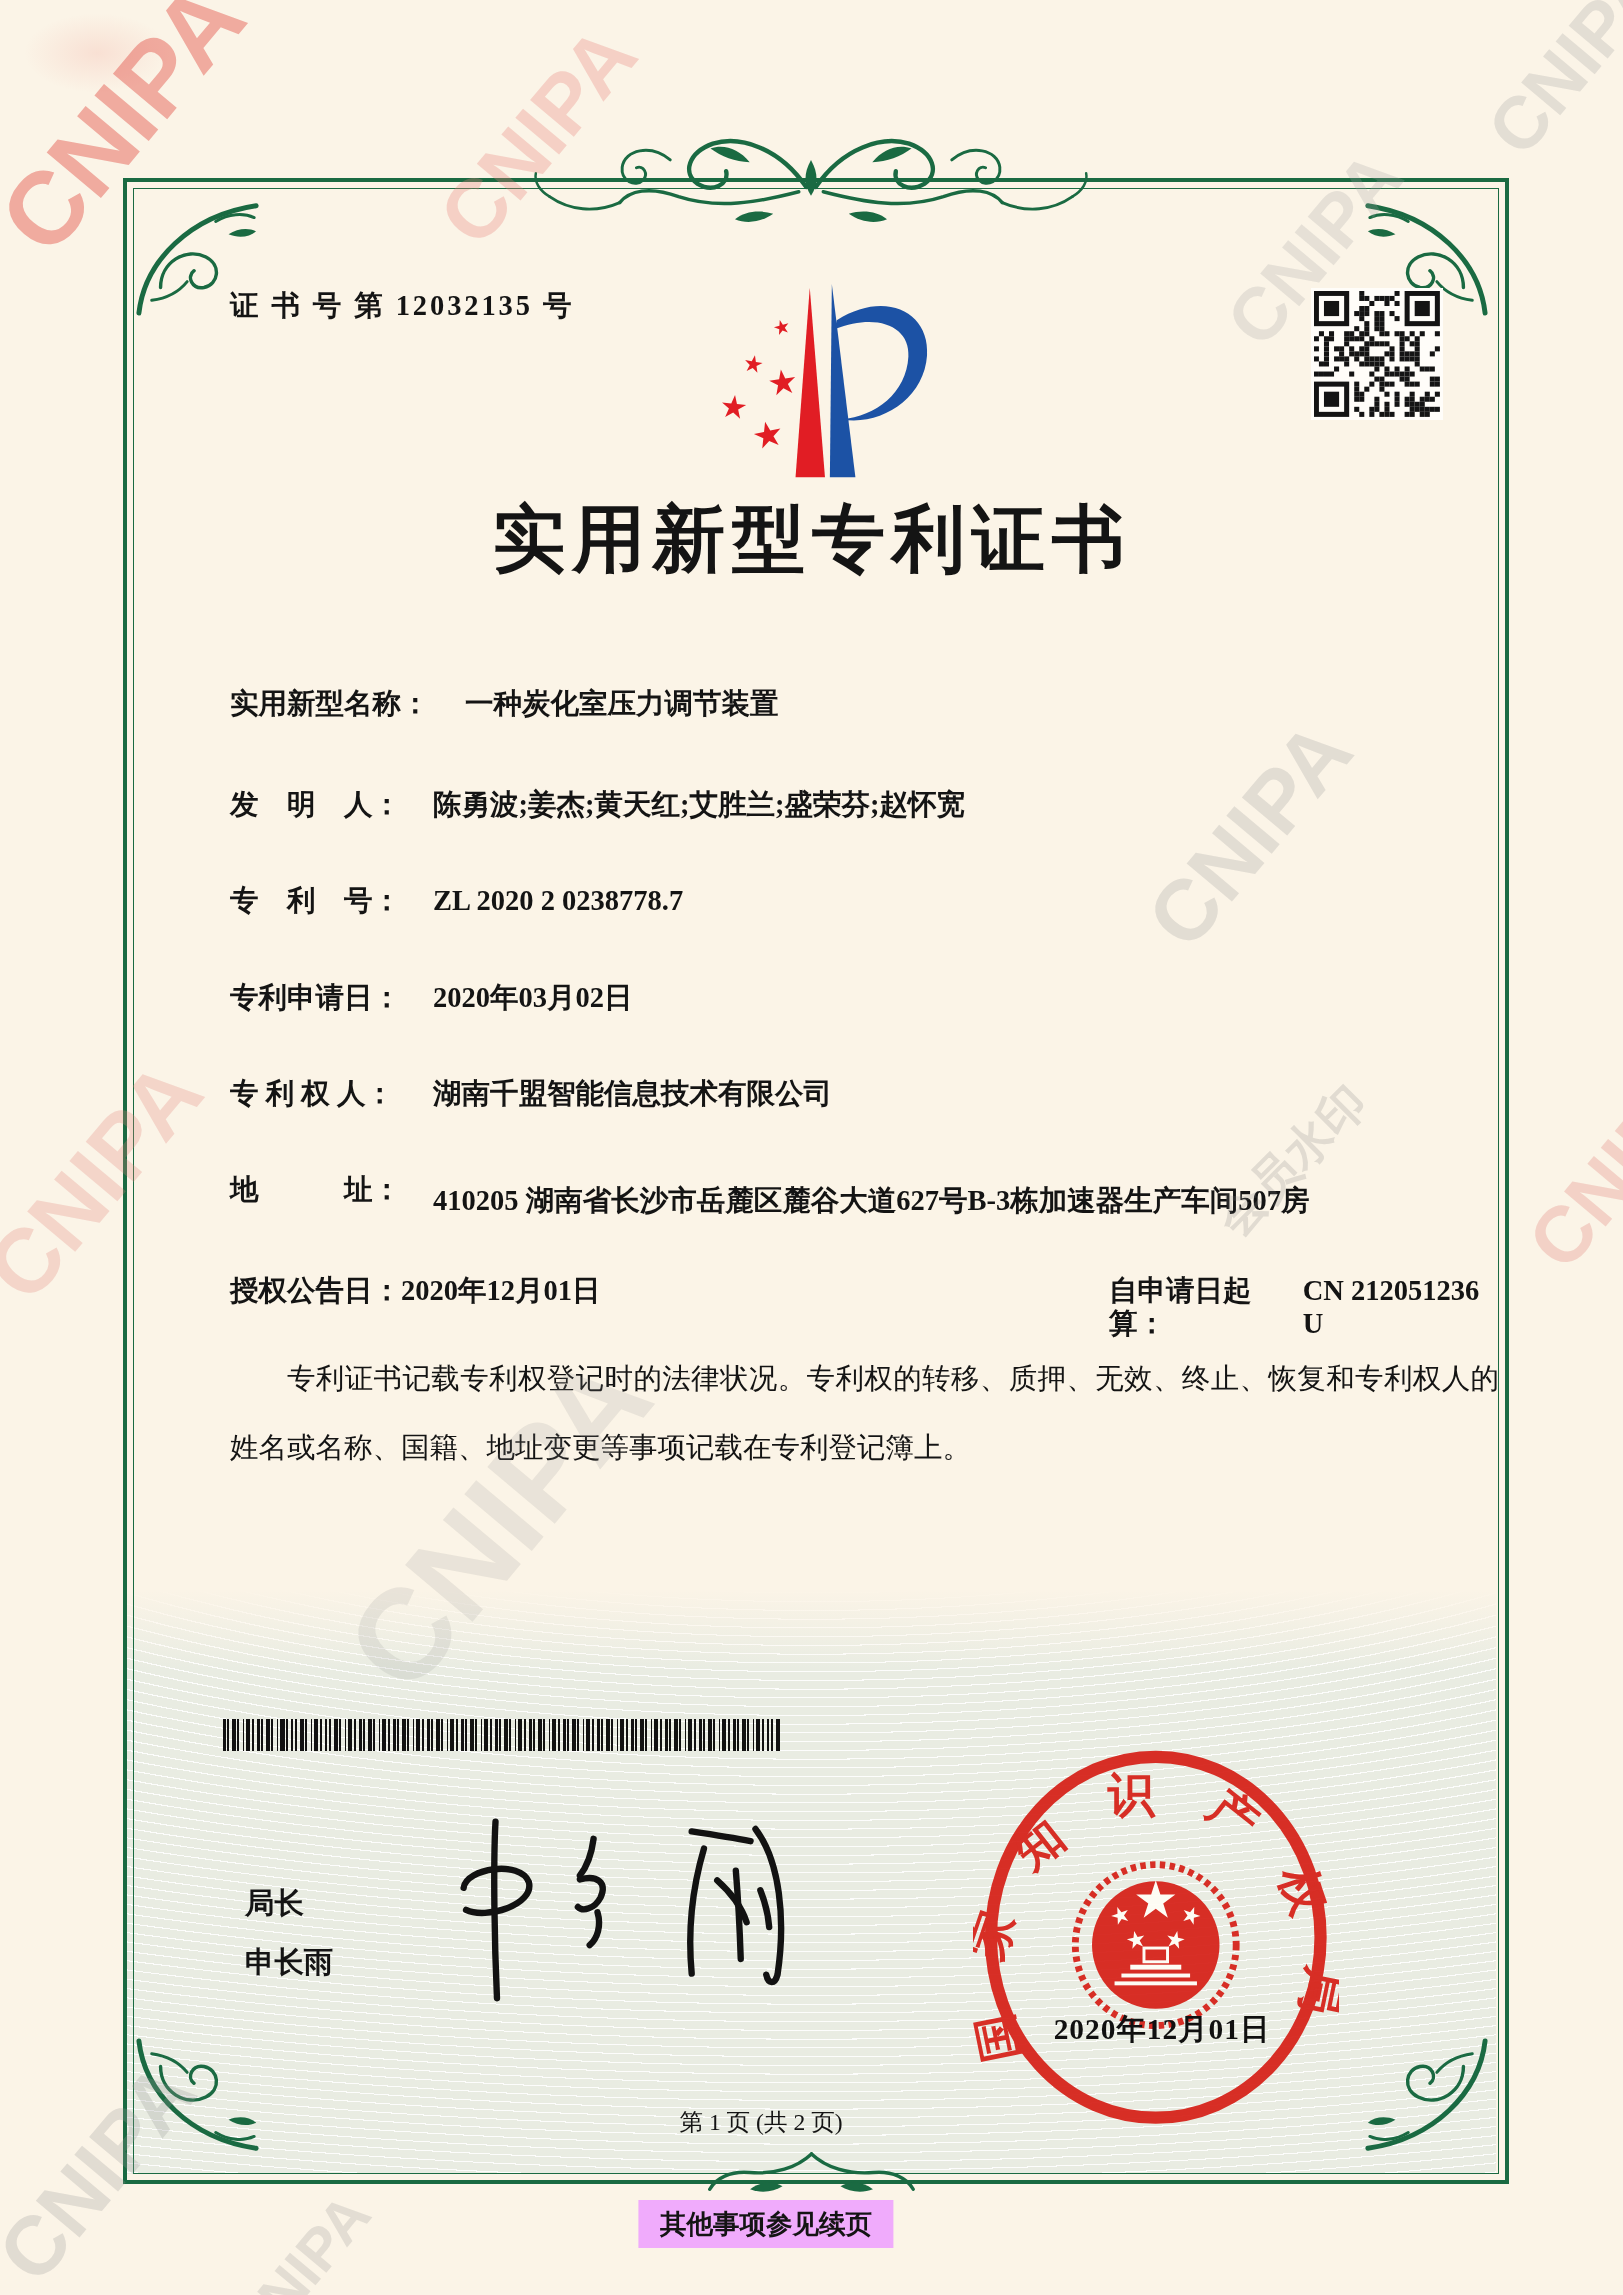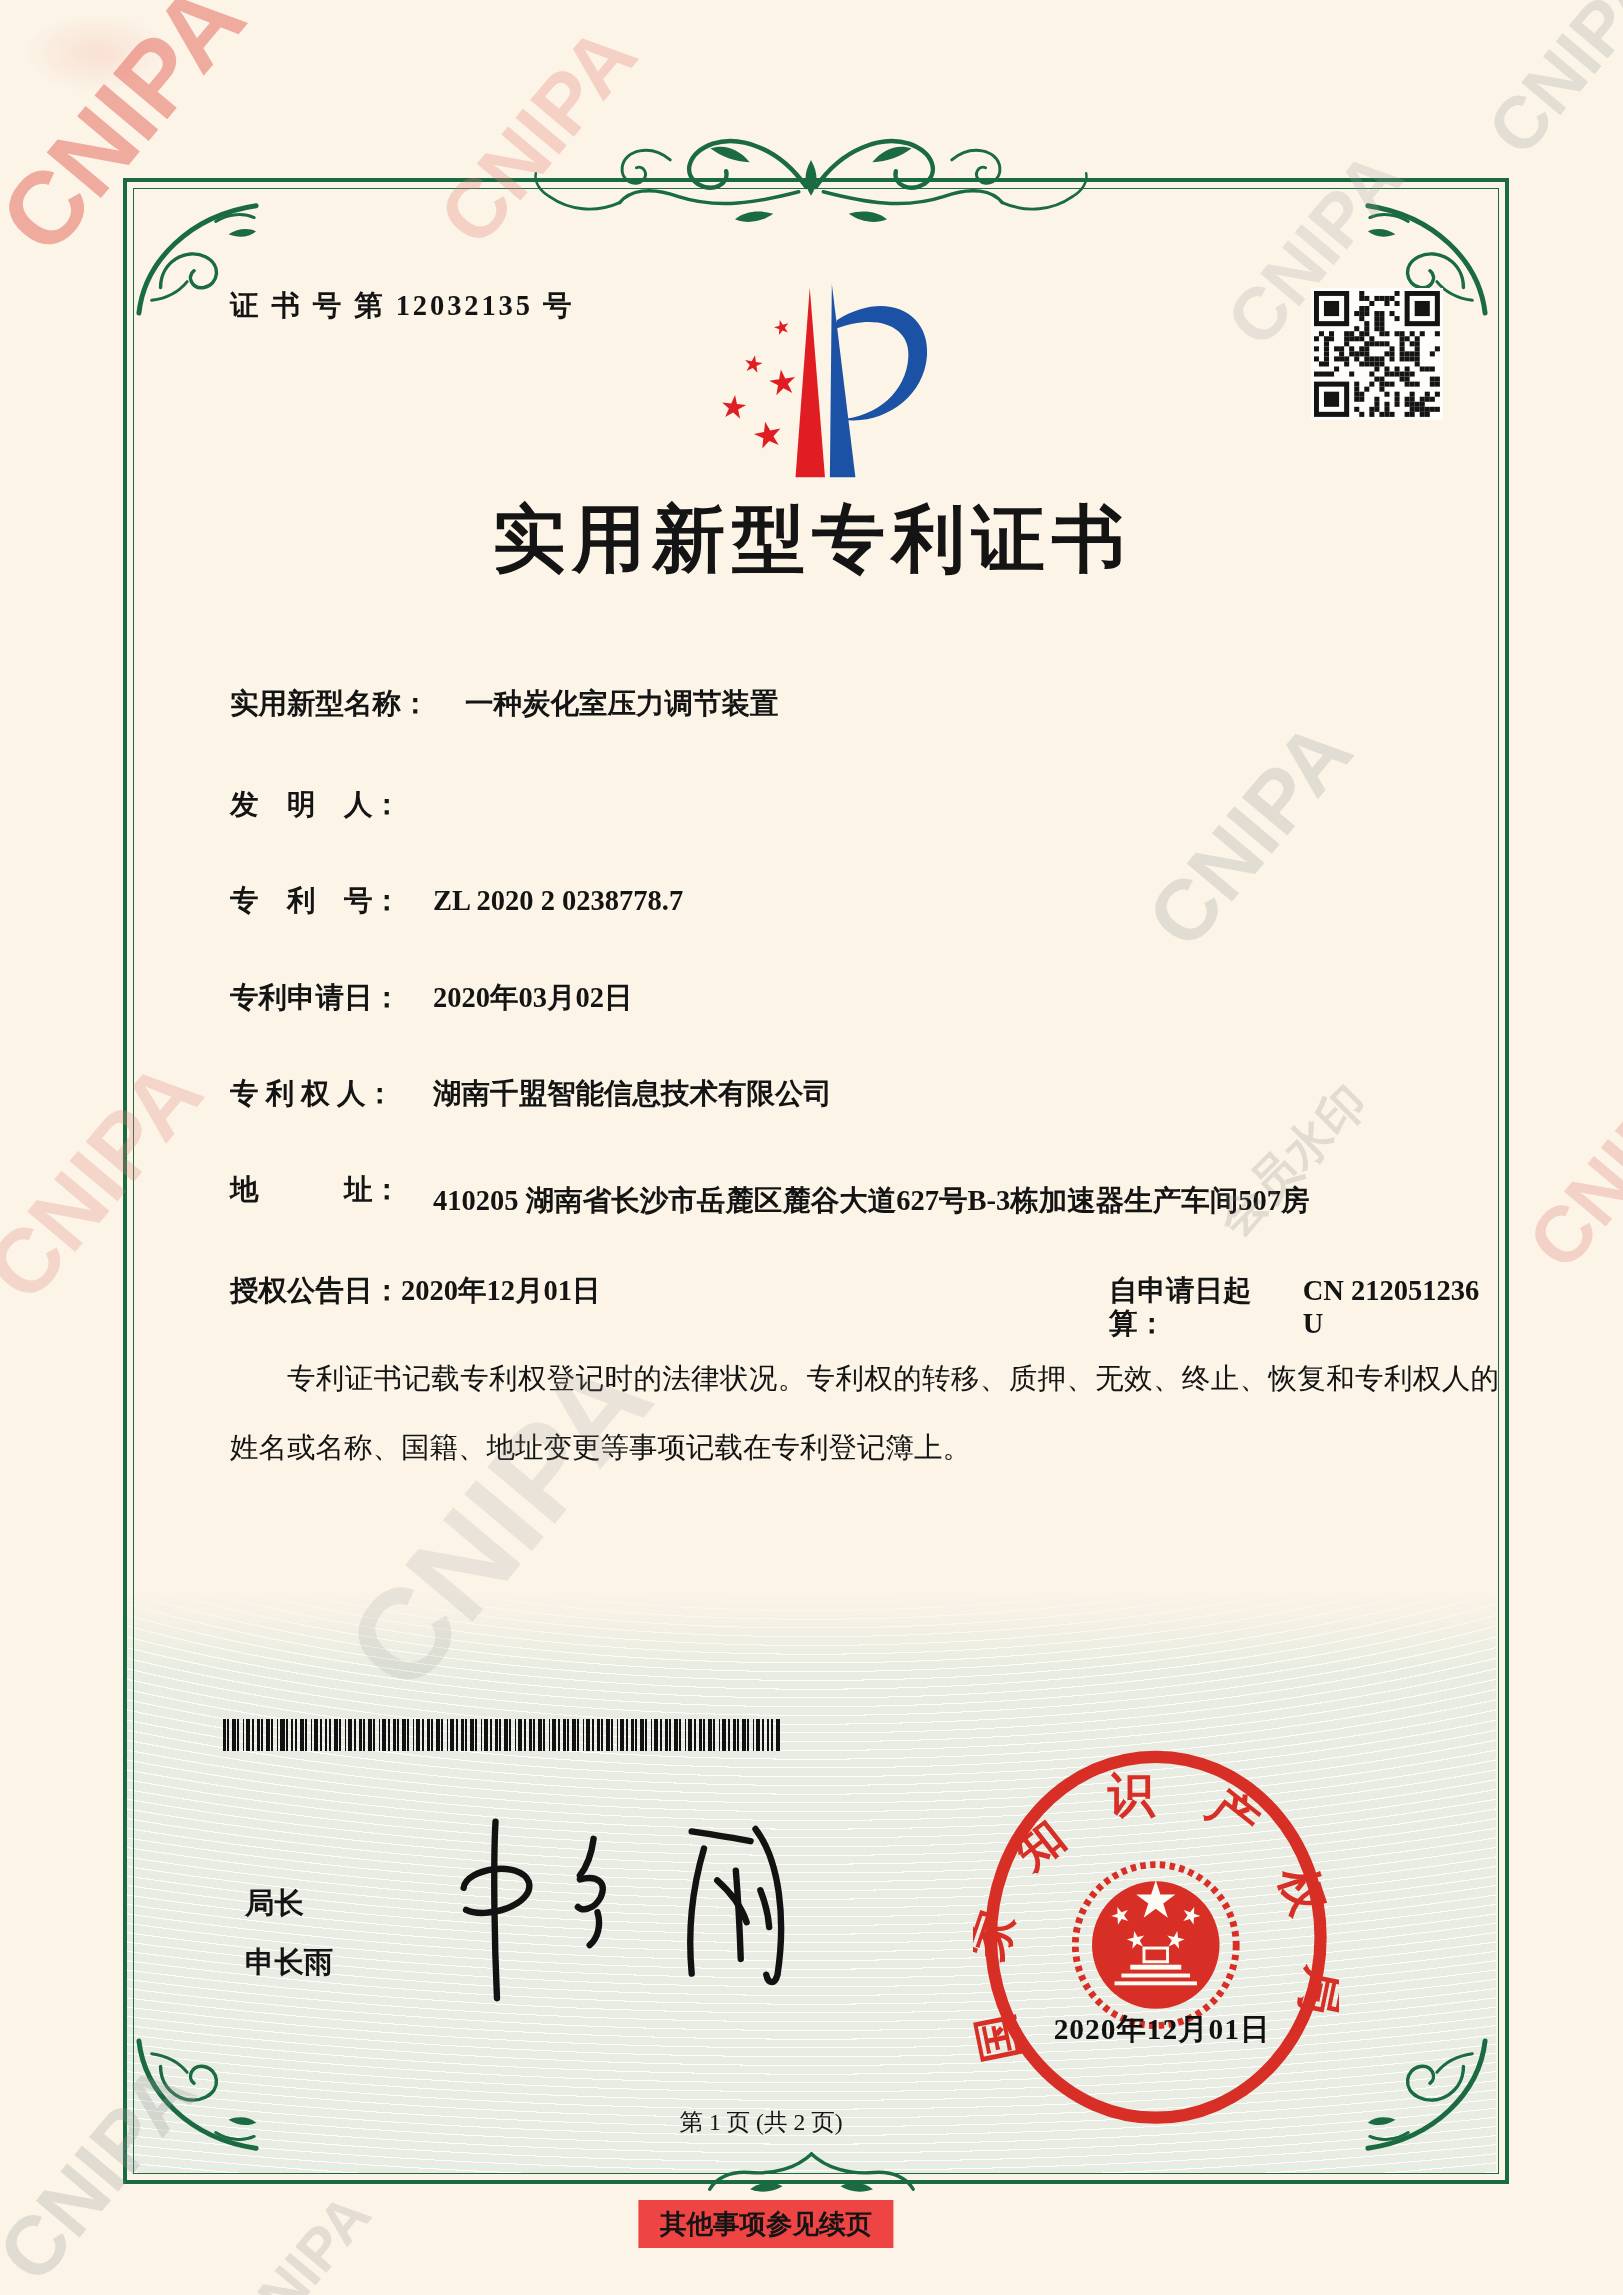--- a/index.html
+++ b/index.html
@@ -68,21 +68,21 @@
     font-family:"Liberation Sans","DejaVu Sans",sans-serif;font-weight:700;font-size:29.4px;}
   .signature{position:absolute;left:417px;top:1802px;z-index:5;}
   
   .seal{position:absolute;left:973px;top:1745px;z-index:5;opacity:.94;}
   .seal-date{position:absolute;left:1005px;top:2010px;width:314px;text-align:center;z-index:6;
     font-size:29.4px;font-weight:600;letter-spacing:1px;color:#101010;}
   
   .page-info{position:absolute;left:123px;top:2106px;width:1276px;text-align:center;
     font-size:23.6px;z-index:4;}
   .continue-note{position:absolute;left:766px;top:2200px;transform:translateX(-50%);
-    background:#ef4444;padding:5.9px 21.6px;font-size:26.5px;font-weight:600;z-index:4;white-space:nowrap;}
+    background:#f0abfc;padding:5.9px 21.6px;font-size:26.5px;font-weight:600;z-index:4;white-space:nowrap;}
 </style>
 </head>
 <body>
 
 <div id="page">
 
   <div class="tint-tl"></div>
   <div class="wave-zone"></div>
 
   <div class="frame">
@@ -378,20 +378,21 @@
   </svg>
 
   <div class="doc-title">实用新型专利证书</div>
 
   <div class="row" style="top:688px;gap:32px;">
     <span class="lab">实用新型名称：</span>
     <span class="val">一种炭化室压力调节装置</span>
   </div>
   <div class="row" style="top:789px;">
     <span class="lab">发　明　人：</span>
+    <span class="val">陈勇波;姜杰;黄天红;艾胜兰;盛荣芬;赵怀宽</span>
   </div>
   <div class="row" style="top:885px;">
     <span class="lab">专　利　号：</span>
     <span class="val">ZL 2020 2 0238778.7</span>
   </div>
   <div class="row" style="top:982px;">
     <span class="lab">专利申请日：</span>
     <span class="val">2020年03月02日</span>
   </div>
   <div class="row" style="top:1078px;">

